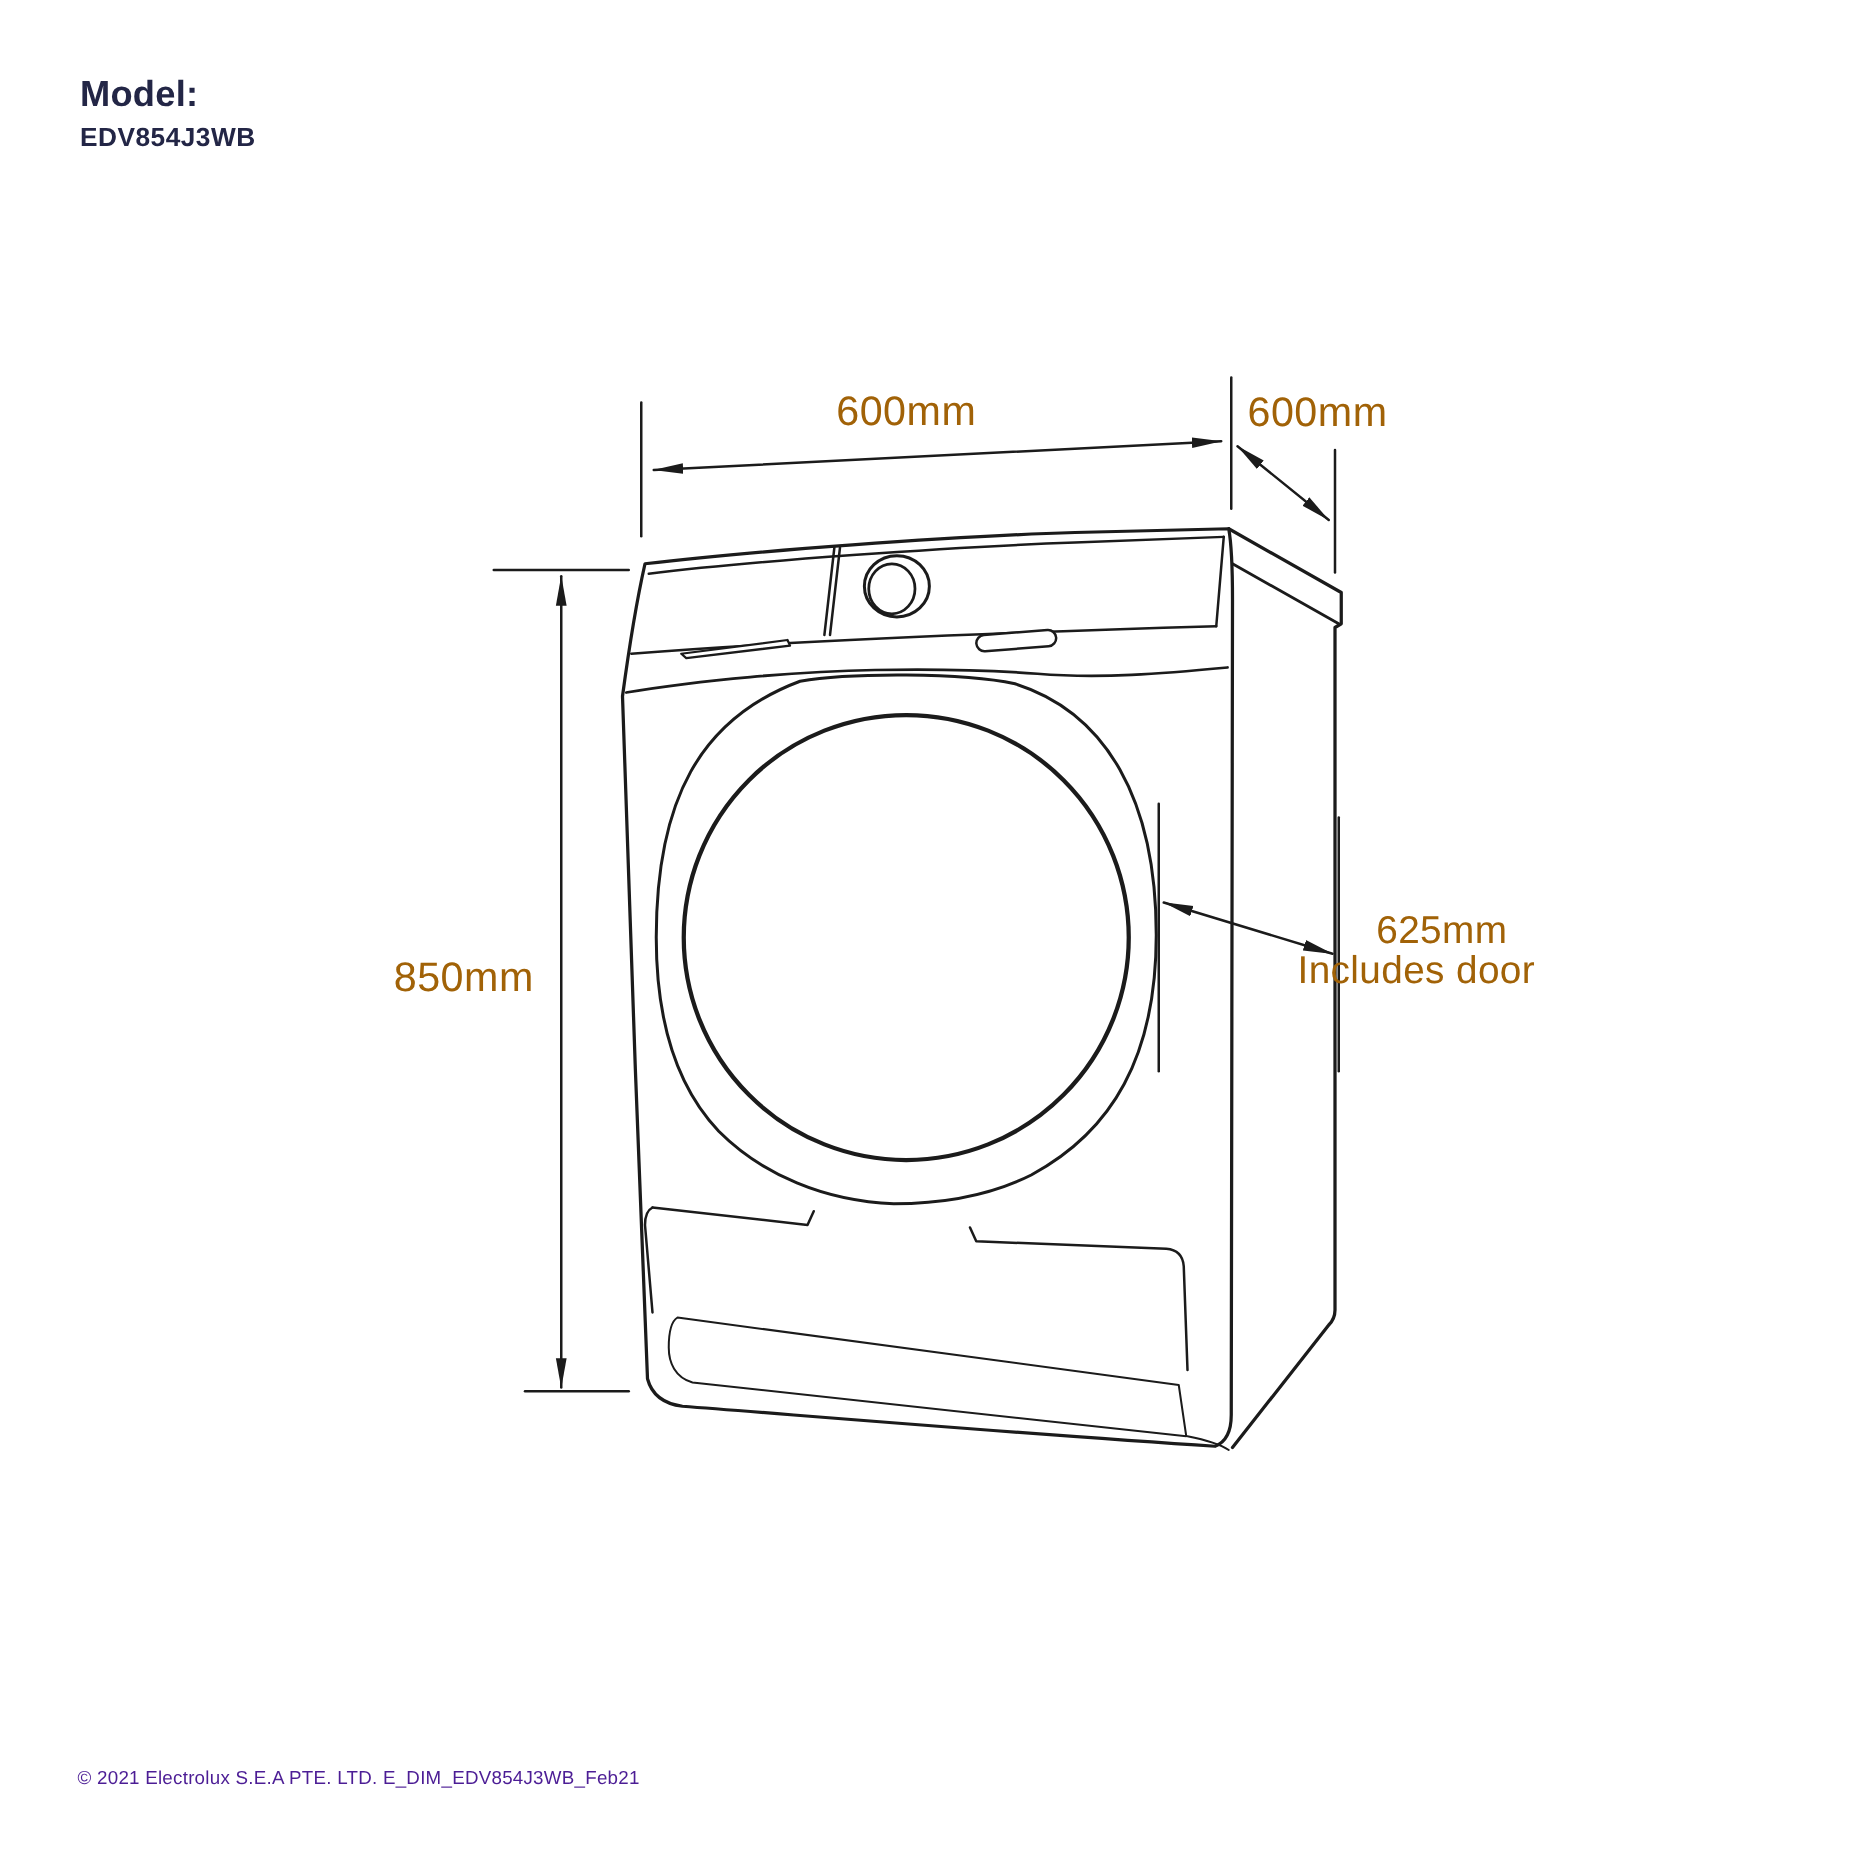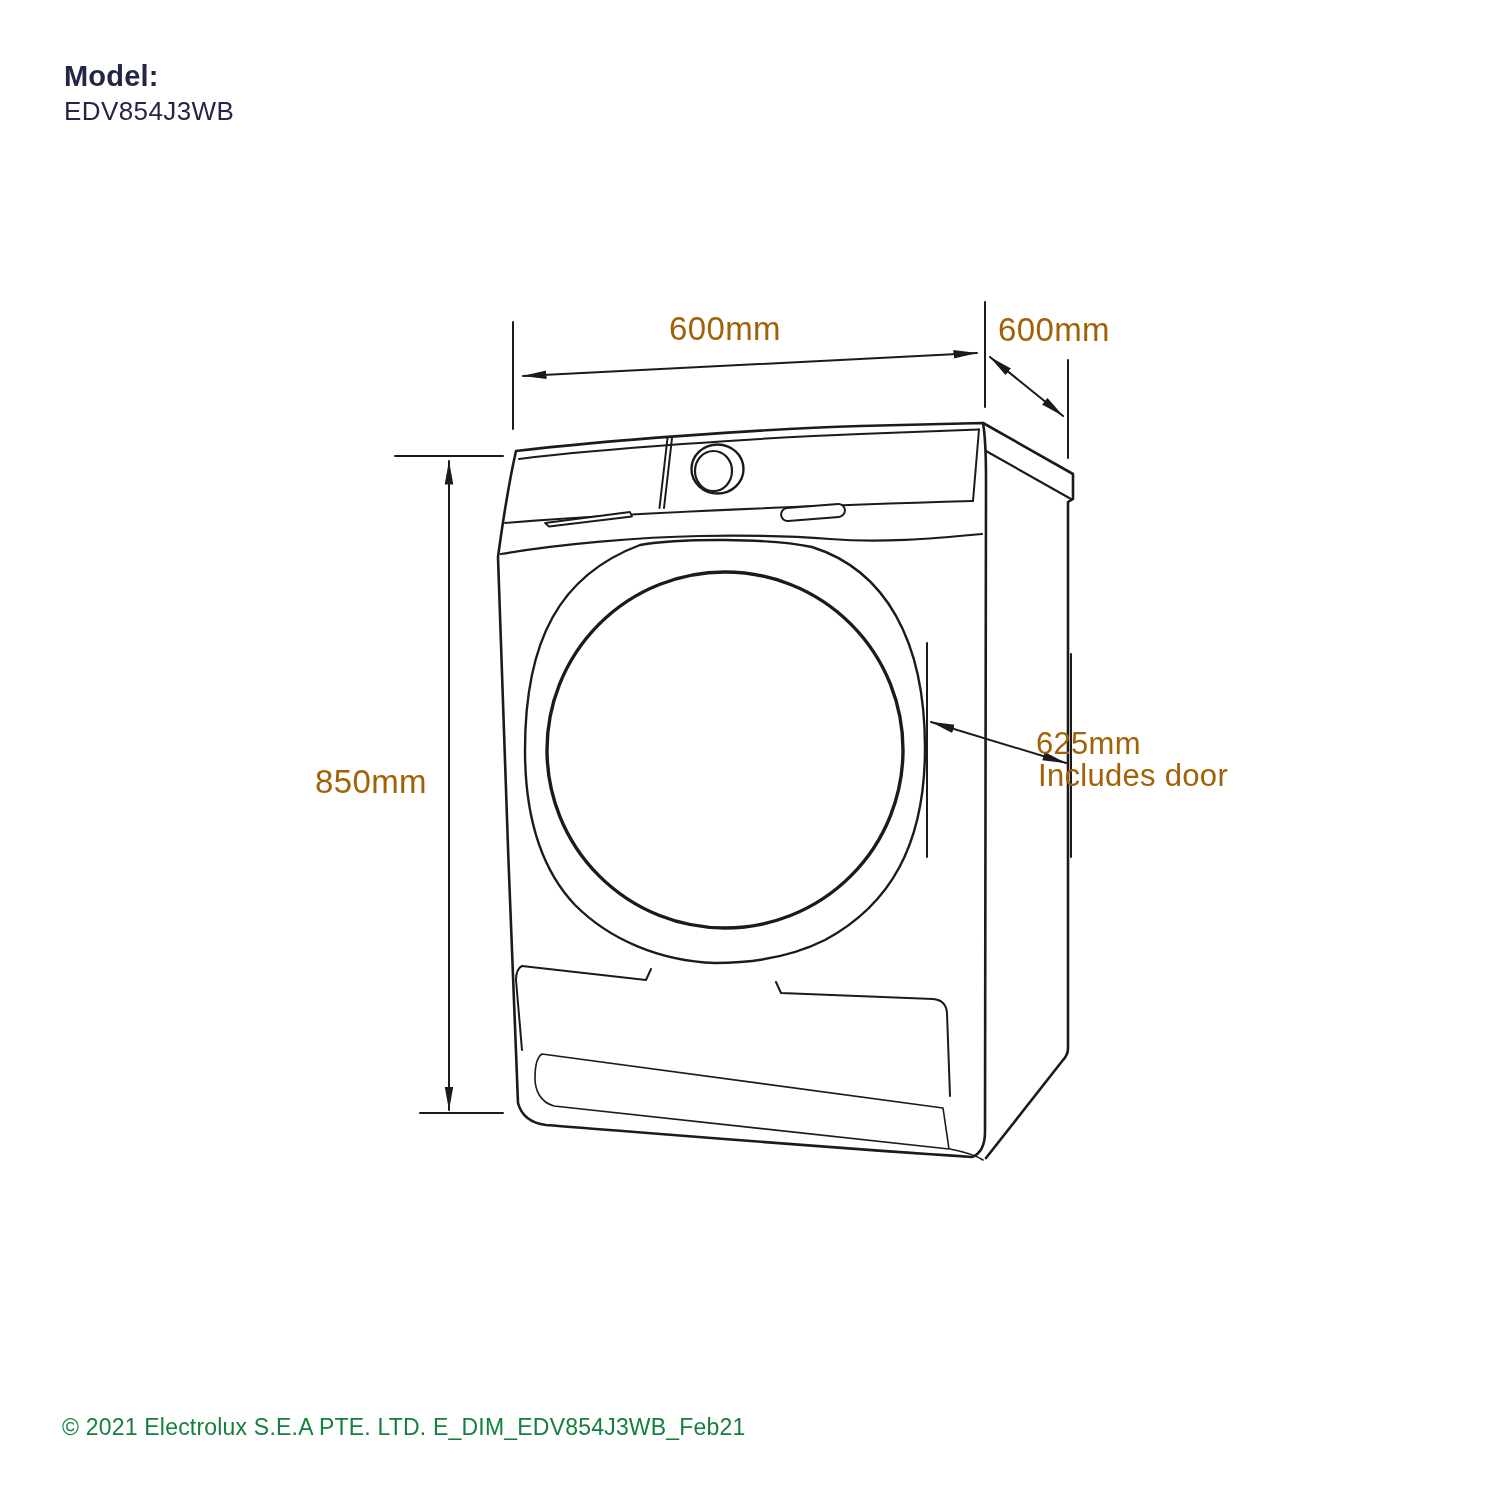--- a/index.html
+++ b/index.html
@@ -9,22 +9,22 @@
     background:#ffffff;
     font-family:"Liberation Sans", sans-serif;
     overflow:hidden;
   }
   .artwork{position:absolute;left:0;top:0;}
   .label{position:absolute;color:#a16207;white-space:pre;}
   .dim-label{font-size:33px;letter-spacing:.4px;transform:translate(-50%,-50%);}
   .dim-label-left{font-size:31px;letter-spacing:.3px;transform:translate(0,-50%);}
   .model-block{position:absolute;left:64px;top:58px;color:#232646;}
   .model-title{font-size:29px;font-weight:700;letter-spacing:.2px;line-height:36px;}
-  .model-number{font-size:26px;font-weight:400;letter-spacing:.4px;line-height:34px;}
-  .footer{position:absolute;left:62px;top:1414px;font-size:23px;color:#15803d;letter-spacing:.2px;}
+  .model-number{font-size:21px;font-weight:700;letter-spacing:.4px;line-height:34px;}
+  .footer{position:absolute;left:62px;top:1414px;font-size:15px;color:#4c1d95;letter-spacing:.2px;}
   svg .ln{stroke:#1b1b1b;fill:none;stroke-linecap:round;stroke-linejoin:round;}
   svg .fillwhite{fill:#ffffff;}
 </style>
 </head>
 <body>
 
 <div class="canvas">
 
   <svg class="artwork" width="1500" height="1500" viewBox="0 0 1500 1500">
     <defs>
@@ -130,18 +130,18 @@
     <div class="model-title">Model:</div>
     <div class="model-number">EDV854J3WB</div>
   </div>
 
   <div class="label dim-label" style="left:725px;top:329px;">600mm</div>
 
   <div class="label dim-label" style="left:1054px;top:330px;">600mm</div>
 
   <div class="label dim-label" style="left:371px;top:782px;">850mm</div>
 
-  <div class="label dim-label-left" style="left:1036px;top:744px;">625mm</div>
+  <div class="label dim-label-left" style="left:1101px;top:744px;">625mm</div>
 
   <div class="label dim-label-left" style="left:1038px;top:776px;">Includes door</div>
 
   <div class="footer">© 2021 Electrolux S.E.A PTE. LTD.  E_DIM_EDV854J3WB_Feb21</div>
 </div>
 
 </body></html>

